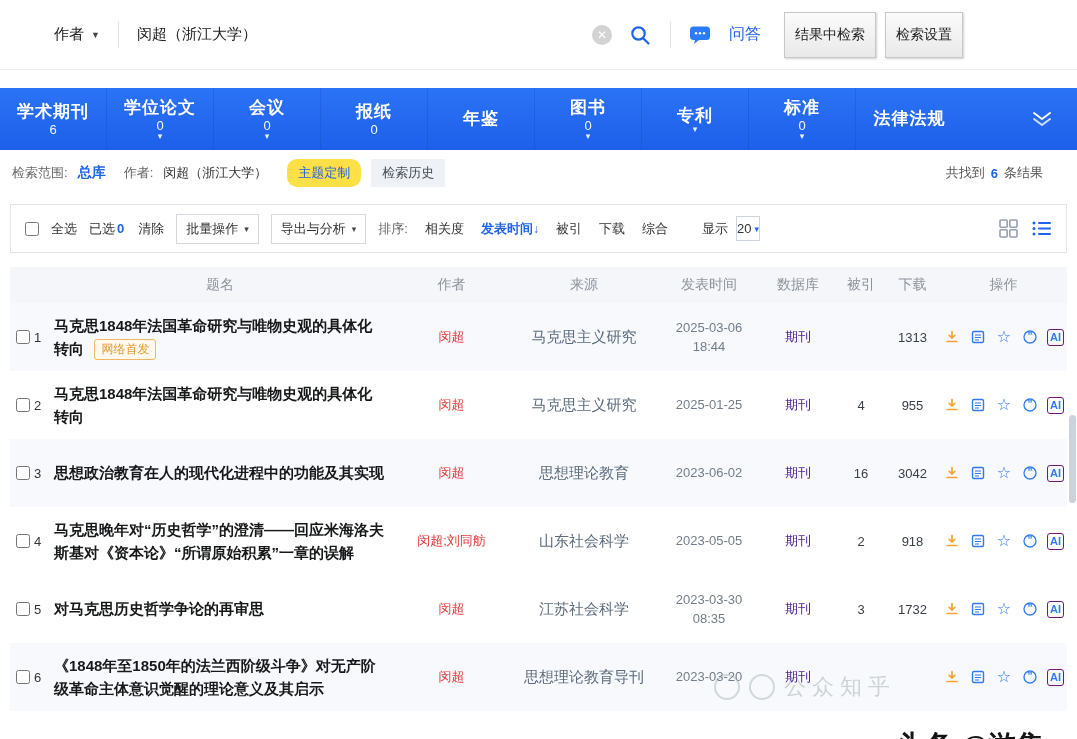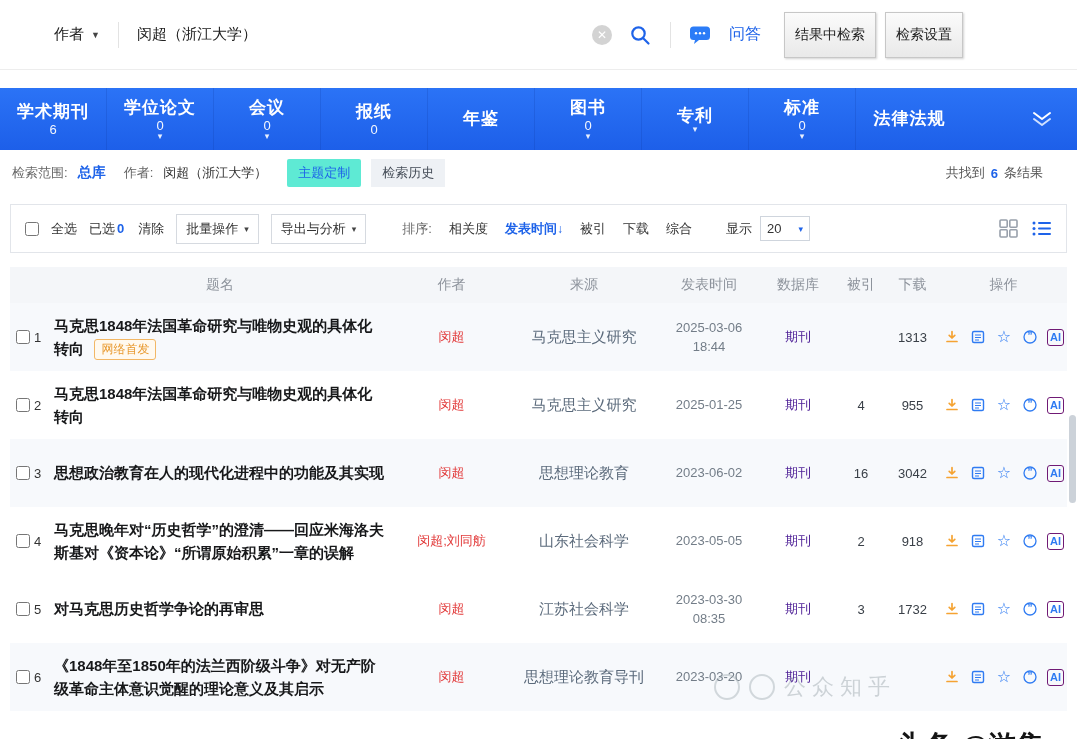--- a/index.html
+++ b/index.html
@@ -28,40 +28,40 @@
   .tab-label{font-size:17px;font-weight:700;letter-spacing:1px;line-height:20px}
   .tab-count{font-size:13px;opacity:.95;line-height:15px;min-height:15px}
   .tab-count:empty{display:none}
   .tab-caret{font-size:9px;line-height:7px;opacity:.9}
   .nav-more{margin-left:auto;margin-right:22px;display:flex;align-items:center;cursor:pointer}
 
   
   .filter{height:46px;display:flex;align-items:center;padding:0 34px 0 12px;gap:10px;font-size:13px;color:#666}
   .scope-value{color:#1e63e9;font-weight:700;font-size:14px;cursor:pointer}
   .cond-value{color:#333}
-  .chip-blue{background:#5eead4;color:#1e63e9;padding:5px 11px;border-radius:2px;cursor:pointer}
+  .chip-blue{background:#fde047;color:#1e63e9;padding:5px 11px;border-radius:10px;cursor:pointer}
   .chip-gray{background:#eef1f5;color:#444c57;padding:5px 11px;border-radius:0;cursor:pointer}
   .result-note{margin-left:auto;display:flex;gap:6px;align-items:center;color:#555}
   .result-count{color:#1e63e9;font-weight:700}
 
   
   .toolbar{margin:8px 10px 0;border:1px solid #e2e5ea;height:49px;display:flex;align-items:center;
     padding:0 14px;gap:12px;font-size:13px;color:#333;background:#fff}
   .cb{width:14px;height:14px;accent-color:#1e63e9;cursor:pointer;flex:0 0 auto}
   .tb-text{cursor:pointer;white-space:nowrap}
   .sel-count{color:#1e63e9;font-weight:700;margin:0 2px}
   .btn-outline{border:1px solid #d6dae0;background:#fff;padding:5px 9px;font-size:13px;color:#333;
     display:flex;align-items:center;gap:6px;cursor:pointer;font-family:inherit;white-space:nowrap}
-  .sort-group{display:flex;gap:17px;margin-left:24px;align-items:center;white-space:nowrap}
+  .sort-group{display:flex;gap:17px;align-items:center;white-space:nowrap}
   .sort-label{color:#666}
   .sort-item{cursor:pointer;color:#333}
   .sort-item.active{color:#1e63e9;font-weight:700}
   .sort-arrow{font-size:12px}
   .display-group{display:flex;align-items:center;gap:8px;margin-left:22px;white-space:nowrap}
-  .page-size{border:1px solid #cfd5dd;padding:4px 6px;display:flex;gap:17px;align-items:center;cursor:pointer;color:#333}
+  .page-size{border:1px solid #cfd5dd;padding:4px 0;display:flex;gap:3px;align-items:center;cursor:pointer;color:#333}
   .page-size .caret{color:#1e63e9}
   .view-icons{margin-left:auto;display:flex;gap:14px;align-items:center}
   .view-btn{background:none;border:none;cursor:pointer;display:flex;padding:0}
 
   
   .table{margin:14px 10px 0}
   .thead{display:flex;background:#f4f6f9;height:36px;align-items:center;color:#8d939c;font-size:14px}
   .thead .cell{text-align:center}
   .cell{flex:0 0 auto}
   .c-check{width:44px;display:flex;align-items:flex-start;gap:4px;padding-left:6px}

